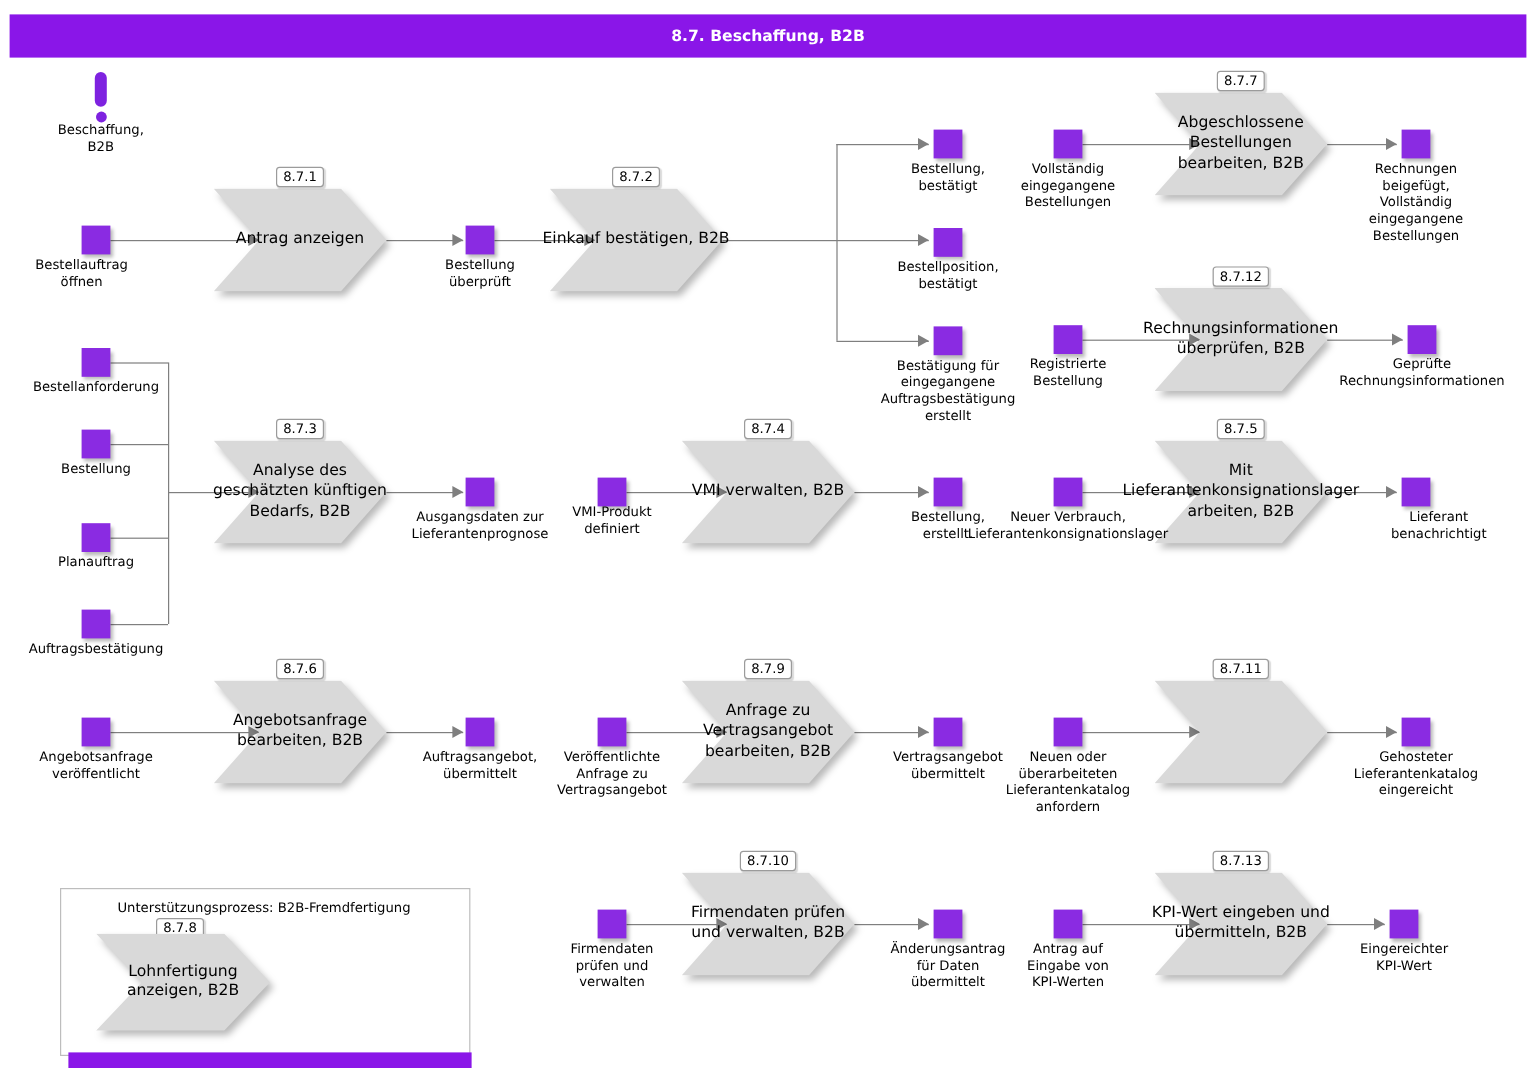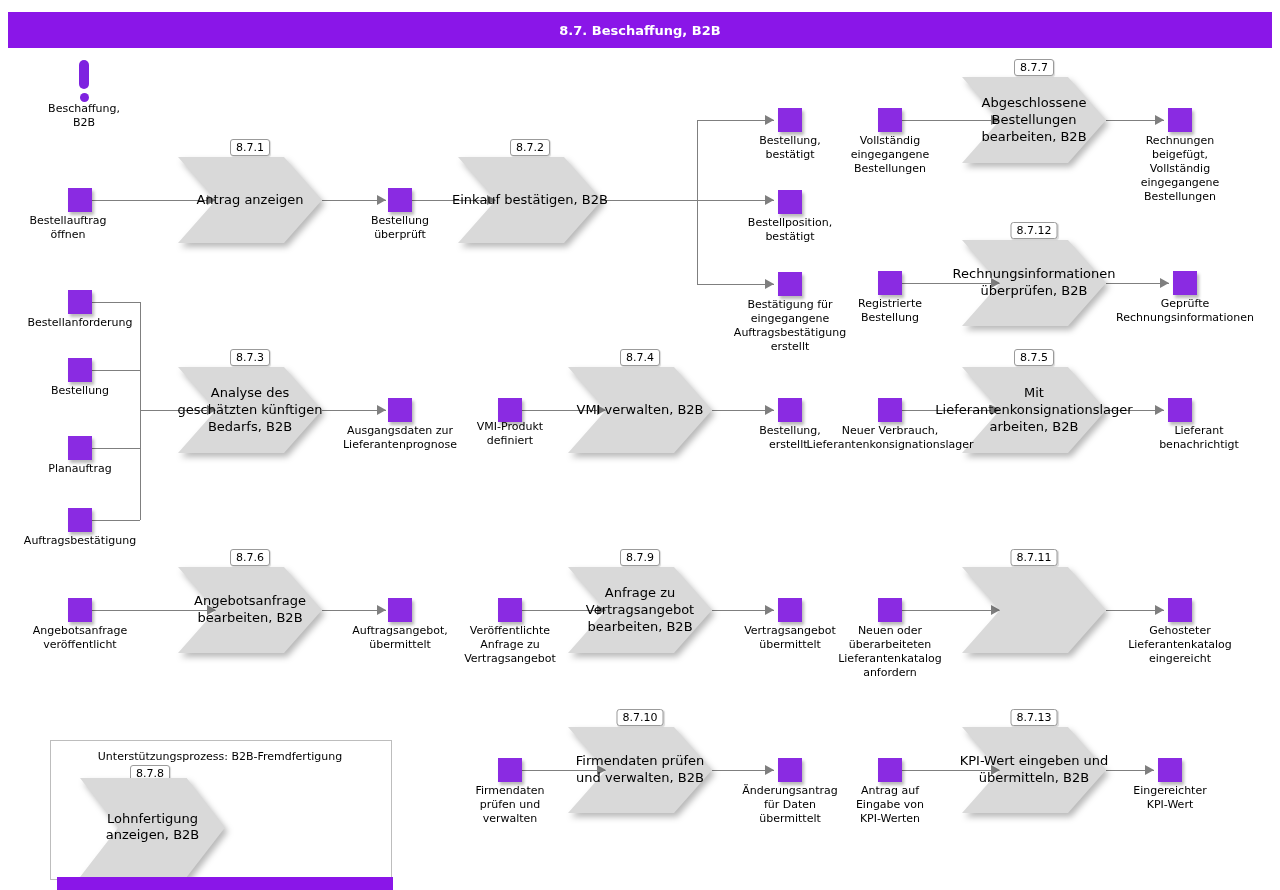--- a/index.html
+++ b/index.html
@@ -296,21 +296,21 @@
 Eingabe von
 KPI-Werten</div>
       <div class="event" style="left: 1158px; top: 758px;"></div>
       <div class="lbl" style="left: 1170px; top: 784px;">Eingereichter
 KPI-Wert</div>
     </div>
 
   <div class="sbox"></div>
   <div class="sbox-title">Unterstützungsprozess: B2B-Fremdfertigung</div>
   <div class="badge" style="left:150px;top:765px;">8.7.8</div>
-  <div class="proc" style="left:80px;top:778px;width:145px;height:99px;">
+  <div class="proc" style="left:80px;top:778px;width:145px;height:81px;">
     <div class="shape-wrap">
       <div class="proc-shape"></div>
     </div>
     <div class="proc-label">Lohnfertigung
 anzeigen, B2B</div>
   </div>
 
   <div class="fbar"></div>
 </div>
 

